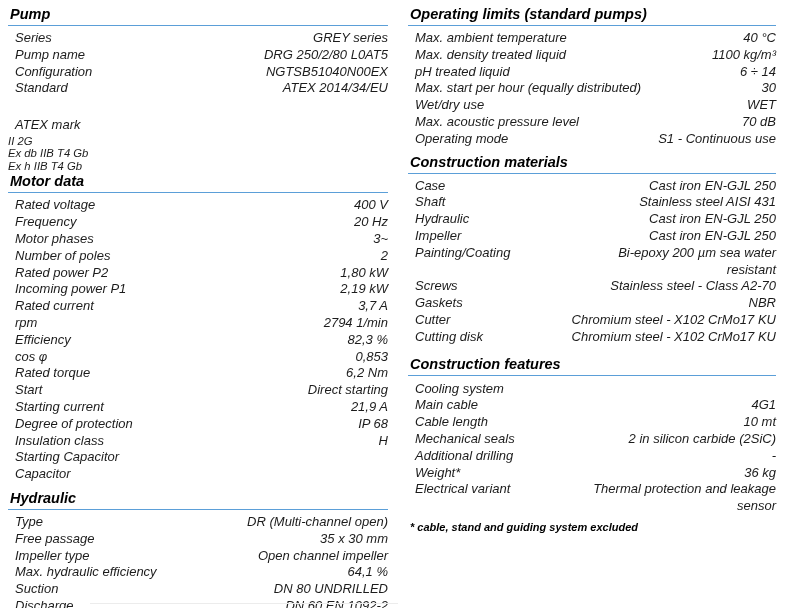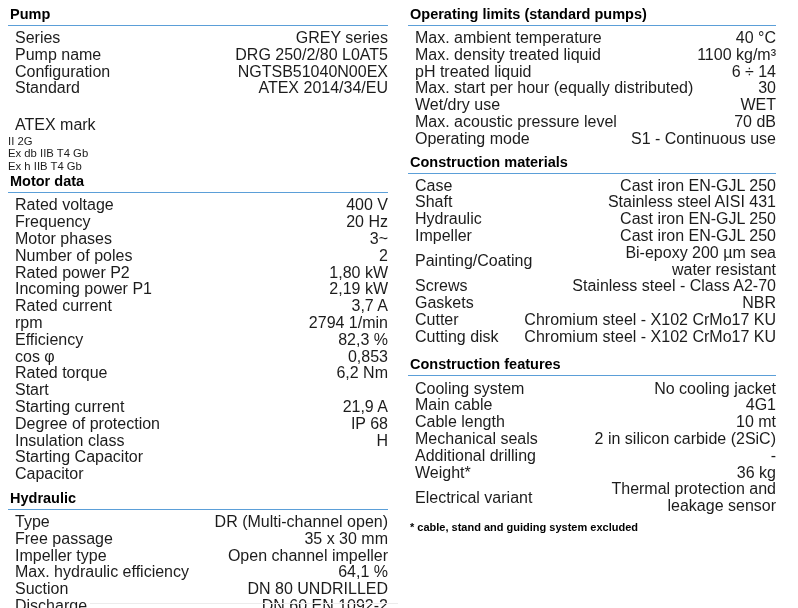--- a/index.html
+++ b/index.html
@@ -6,39 +6,39 @@
   body{
     width:798px;height:608px;position:relative;overflow:hidden;
     font-family:"Liberation Sans", sans-serif;
     color:#1c1c1c;
     -webkit-font-smoothing:antialiased;
   }
   .col{position:absolute;top:5px;}
   #col-left{left:8px;width:380px;}
   #col-right{left:408px;width:368px;}
 
-  .section{width:100%;}
+  .section{width:100%;font-style:italic;}
   #col-left .section:nth-child(2){margin-top:0;}
   #col-left .section:nth-child(3){margin-top:6px;}
   #col-right .section:nth-child(2){margin-top:5px;}
   #col-right .section:nth-child(3){margin-top:9px;}
 
   .section-title{
     font-size:14.5px;font-weight:bold;color:#000;
     padding:1px 0 2px 2px;
     border-bottom:1.5px solid #5b9fd8;
     line-height:17px;
   }
   .rows{padding-top:4px;}
   #col-right .section:nth-child(3) .rows{padding-top:5px;}
 
   .row{
-    display:flex;align-items:center;justify-content:space-between;
+    display:flex;align-items:flex-start;justify-content:space-between;
     padding-left:7px;
-    font-size:16px;line-height:16.8px;
+    font-size:13px;line-height:16.8px;
   }
   .row .label{white-space:nowrap;padding-right:8px;}
   .row .value{flex:1;text-align:right;}
   .row.gap-before{margin-top:20px;}
 
   .atex-lines{
     font-size:11.3px;line-height:12.5px;
     padding-top:1px;
   }
   .footnote{
@@ -126,20 +126,21 @@
         <div class="row">
           <span class="label">cos φ</span>
           <span class="value">0,853</span>
         </div>
         <div class="row">
           <span class="label">Rated torque</span>
           <span class="value">6,2 Nm</span>
         </div>
         <div class="row">
           <span class="label">Start</span>
+          <span class="value">Direct starting</span>
         </div>
         <div class="row">
           <span class="label">Starting current</span>
           <span class="value">21,9 A</span>
         </div>
         <div class="row">
           <span class="label">Degree of protection</span>
           <span class="value">IP 68</span>
         </div>
         <div class="row">
@@ -259,21 +260,20 @@
           <span class="label">Cutting disk</span>
           <span class="value">Chromium steel - X102 CrMo17 KU</span>
         </div>
       </div>
     </div>
     <div class="section">
       <div class="section-title">Construction features</div>
       <div class="rows">
         <div class="row">
           <span class="label">Cooling system</span>
-          <span class="value">No cooling jacket</span>
         </div>
         <div class="row">
           <span class="label">Main cable</span>
           <span class="value">4G1</span>
         </div>
         <div class="row">
           <span class="label">Cable length</span>
           <span class="value">10 mt</span>
         </div>
         <div class="row">

